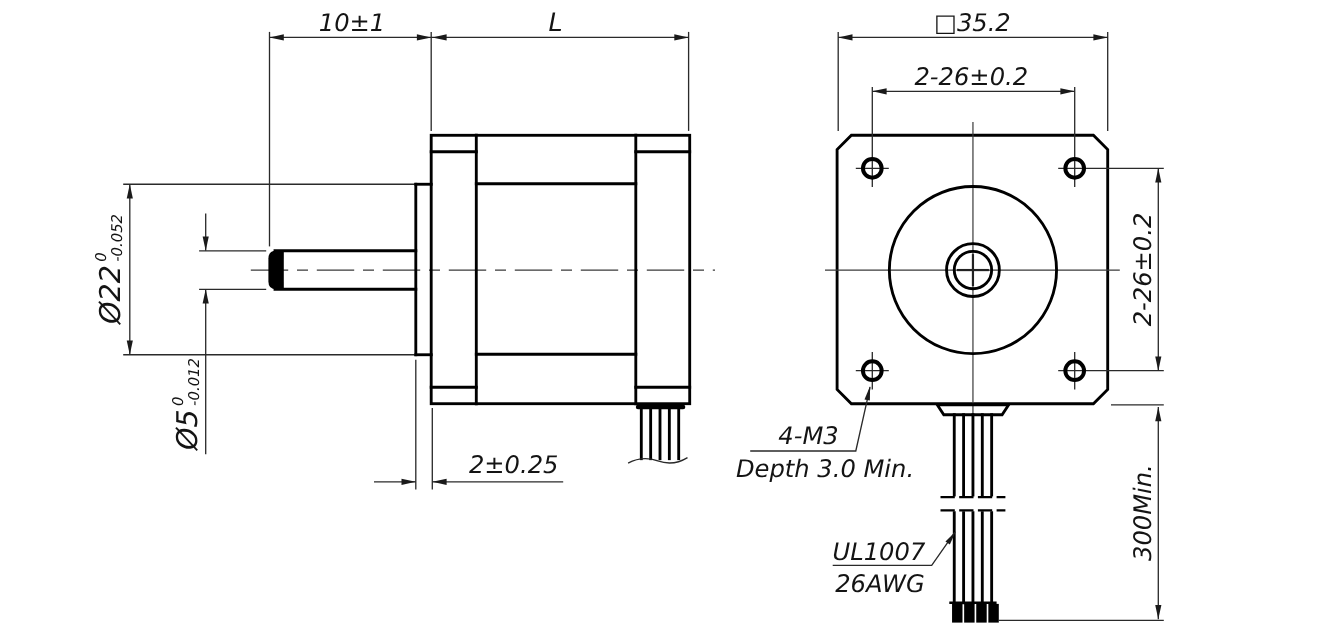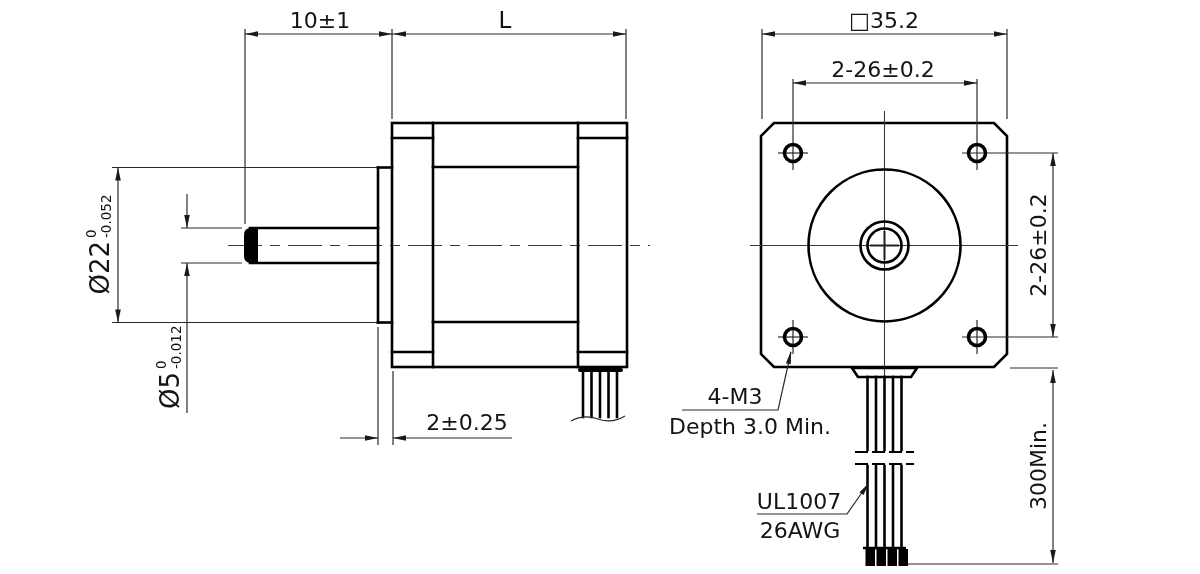--- a/index.html
+++ b/index.html
@@ -1,17 +1,17 @@
 <!DOCTYPE html>
 <html><head>
 <meta charset="utf-8">
 <style>
   html,body{margin:0;padding:0;background:#ffffff;}
   body{width:1200px;height:574px;overflow:hidden;}
-  .stage{position:relative;width:1200px;height:574px;background:#fff;}
+  .stage{position:relative;width:1200px;height:574px;background:#fff;font-style:italic;}
   svg{display:block;}
   text{font-family:"DejaVu Sans","Liberation Sans",sans-serif;fill:#141414;}
   .dim-text{font-size:22px;}
   .dim-text-big{font-size:23px;}
   .tol-main{font-size:26px;}
   .tol-small{font-size:13.5px;}
   .note-text{font-size:22px;}
   .obj{stroke:#000;stroke-width:2.6;fill:none;stroke-linecap:square;}
   .obj-thick{stroke:#000;stroke-width:4;fill:none;stroke-linecap:round;}
   .thin{stroke:#2a2a2a;stroke-width:1.2;fill:none;}

